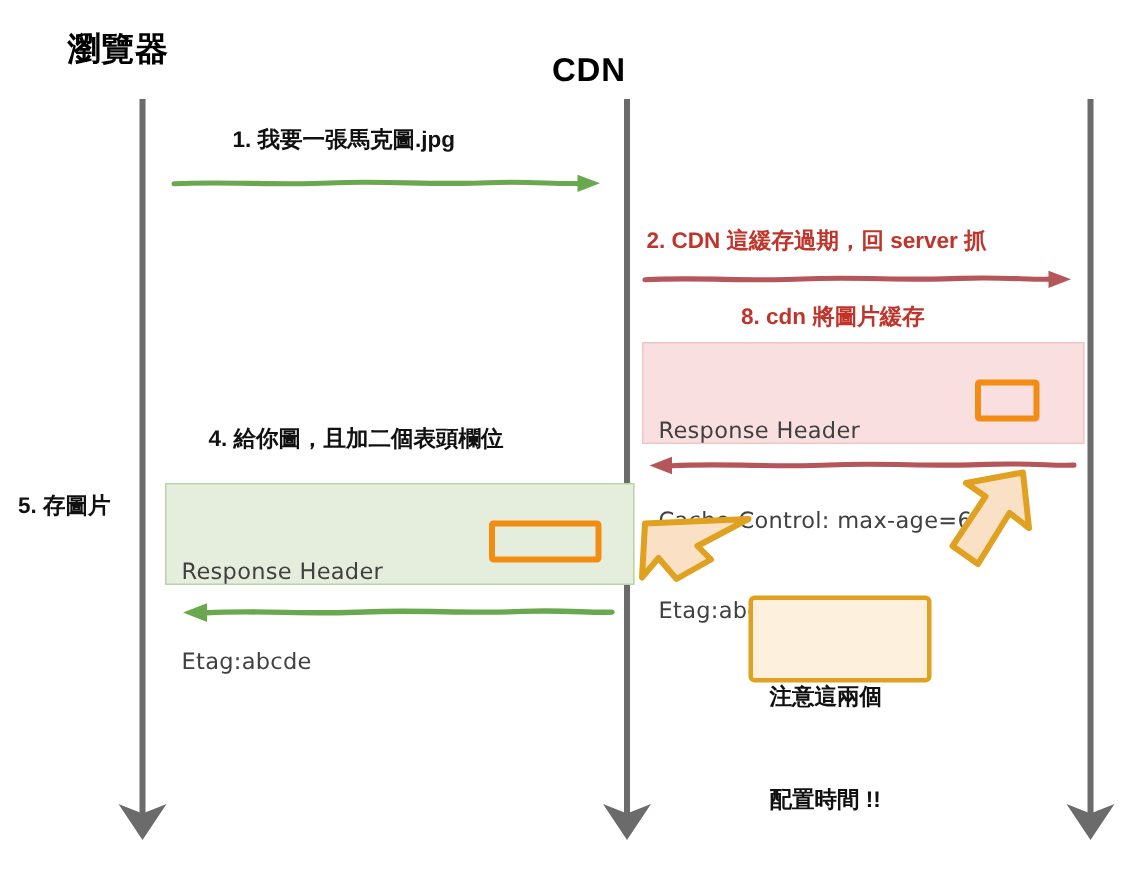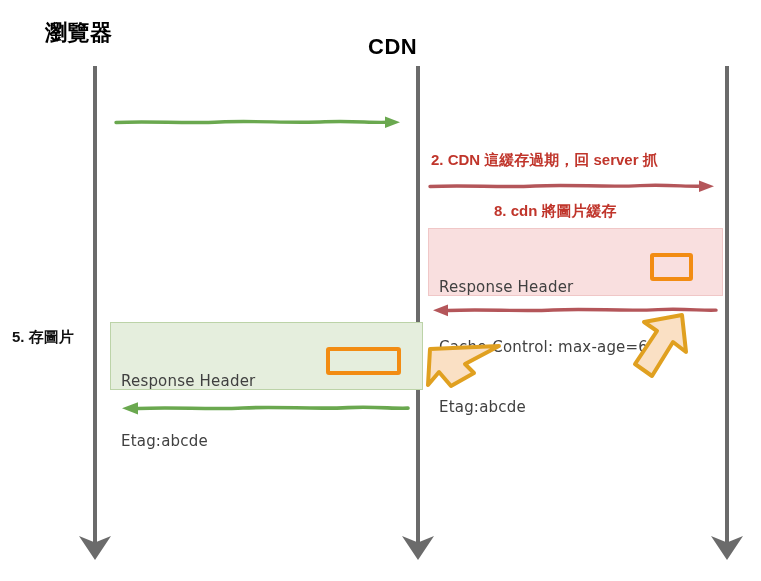--- a/index.html
+++ b/index.html
@@ -132,25 +132,27 @@
       <path d="M448,310.5 C483,308.6 518,311.8 553,310.0 C588,308.2 623,311.4 658,309.6 C686,308.4 702,310.8 716,310.1" stroke="#b4565a" stroke-width="3.4" fill="none" stroke-linecap="round"></path>
       <path d="M448,304.5 L433,310.3 L448,316.2 Z" fill="#b4565a"></path>
     </g>
 
     <g>
       <path d="M138,408.5 C173,406.6 208,409.8 243,408.0 C278,406.2 313,409.4 348,407.6 C376,406.4 394,408.8 408,408.1" stroke="#6aa84f" stroke-width="3.6" fill="none" stroke-linecap="round"></path>
       <path d="M138,402.2 L122,408.3 L138,414.6 Z" fill="#6aa84f"></path>
     </g>
   </svg>
 
+  <div class="step-label" style="left:155px; top:84px;">1. 我要一張馬克圖.jpg</div>
 
   <div class="step-label red" style="left:431px; top:151px;">2. CDN 這緩存過期，回 server 抓</div>
 
   <div class="step-label red" style="left:494px; top:202px;">8. cdn 將圖片緩存</div>
 
+  <div class="step-label" style="left:139px; top:283px;">4. 給你圖，且加二個表頭欄位</div>
 
   <div class="step-label" style="left:12px; top:328px;">5. 存圖片</div>
 
   <div class="hdr-box pink" style="left:428px; top:228px; width:295px; height:68px;">
     <span class="hdr-line">Response Header</span>
     <span class="hdr-line">Cache-Control: max-age=60</span>
     <span class="hdr-line">Etag:abcde</span>
   </div>
   <div class="hl-box" style="left:650px; top:253px; width:43px; height:28px;"></div>
 
@@ -161,14 +163,18 @@
   <div class="hl-box" style="left:326px; top:347px; width:75px; height:28px;"></div>
 
   <svg class="abs" style="left:425px; top:340px;" width="80" height="60" viewBox="0 0 80 60">
     <path d="M74,6 L40,24 L49,33 L26,46 L14,32 L3,45 L5,9 Z" fill="#fae0c4" stroke="#e0a020" stroke-width="4" stroke-linejoin="round"></path>
   </svg>
 
   <svg class="abs" style="left:620px; top:312px;" width="80" height="85" viewBox="0 0 80 85">
     <path d="M62,3 L66,40 L53,30 L32,64 L15,52 L37,19 L24,10 Z" fill="#fae0c4" stroke="#e0a020" stroke-width="4" stroke-linejoin="round"></path>
   </svg>
 
+  <div class="note-box" style="left:499px; top:397px; width:122px; height:58px;">
+    <span class="hdr-line">注意這兩個</span>
+    <span class="hdr-line">配置時間 !!</span>
+  </div>
 
 </div>
 
 </body></html>

